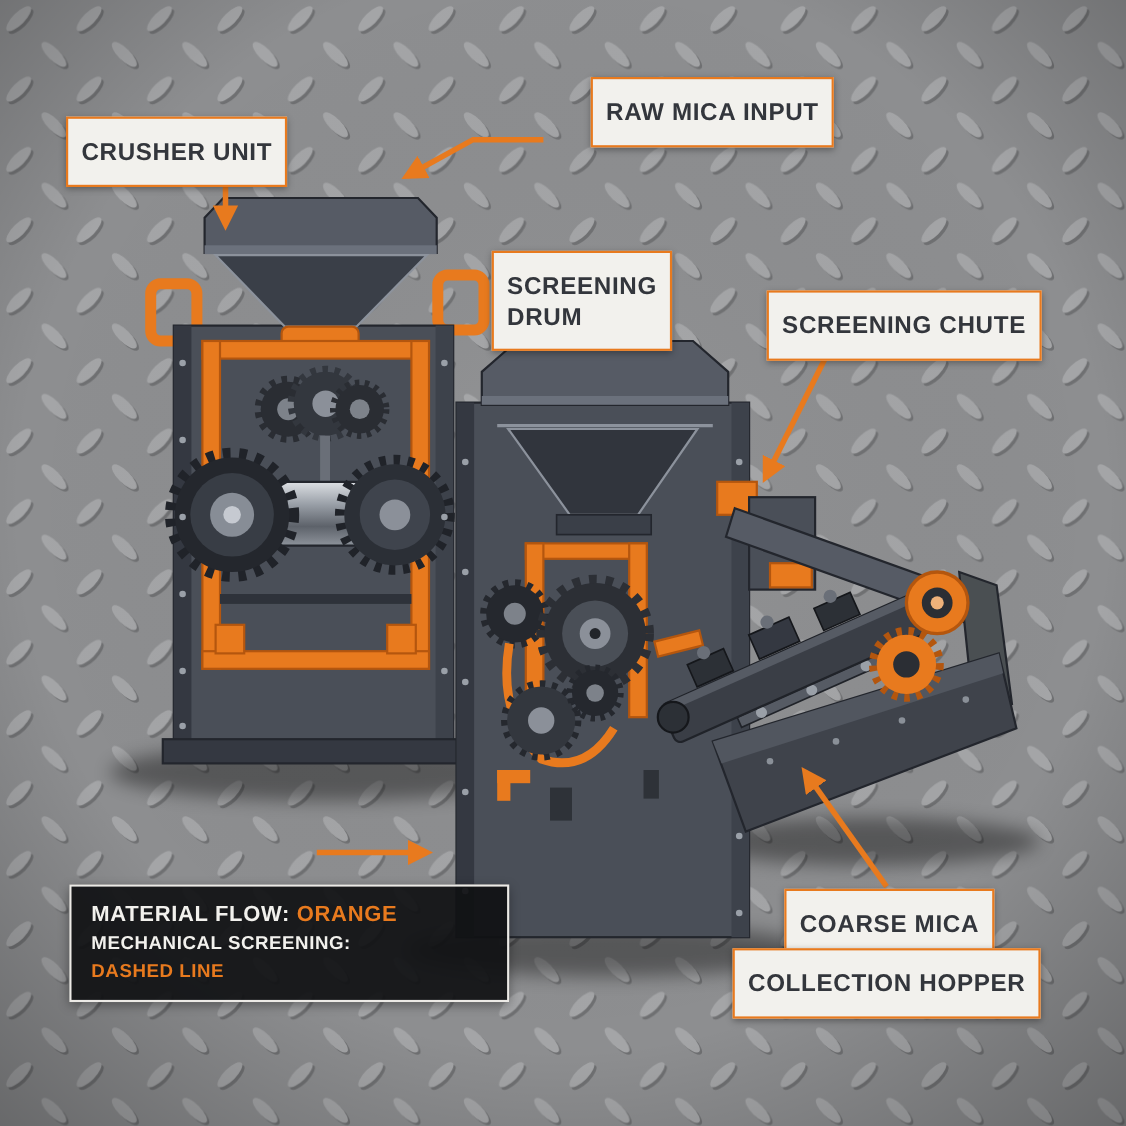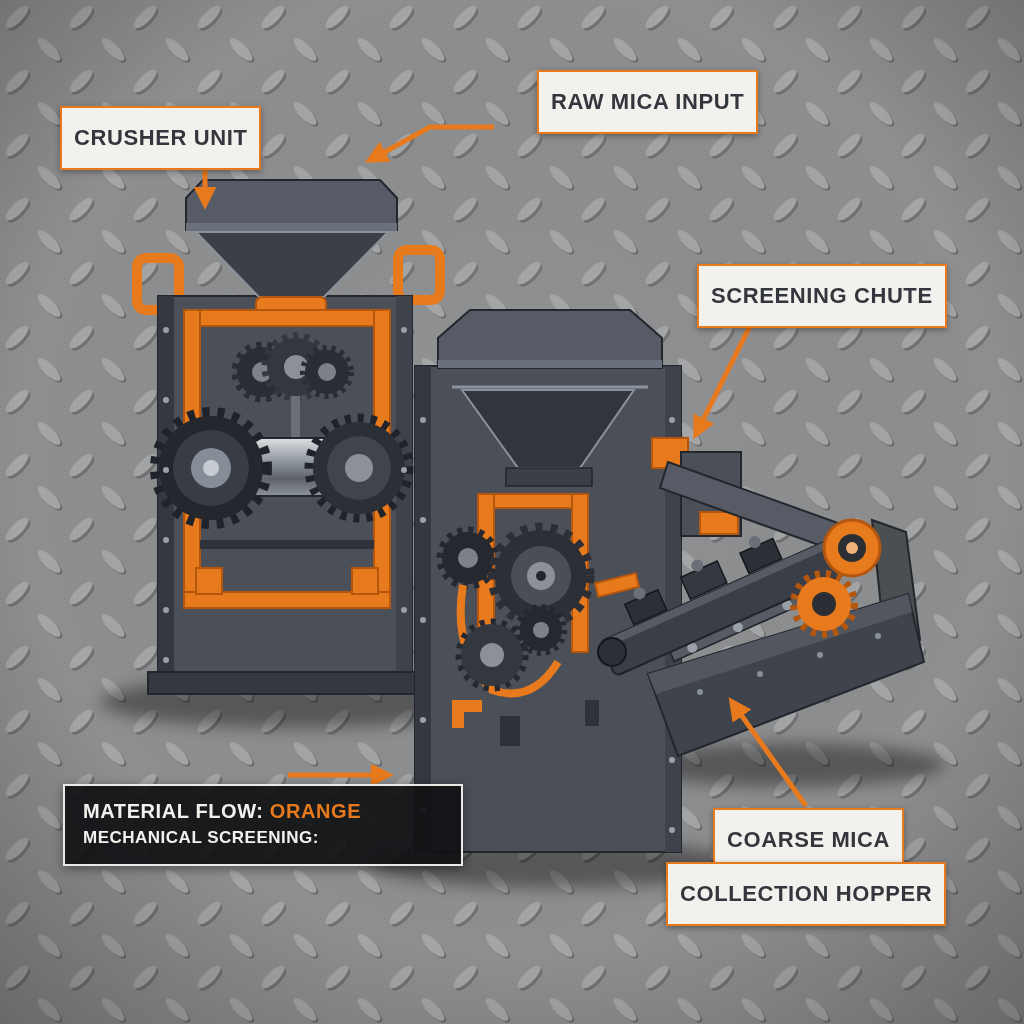--- a/index.html
+++ b/index.html
@@ -19,21 +19,21 @@
     box-shadow:0 2px 6px rgba(0,0,0,.35);
   }
   .label .line{display:block;}
   #label-crusher-unit{left:60px;top:106px;}
   #label-raw-mica-input{left:537px;top:70px;}
   #label-screening-drum{left:447px;top:228px;}
   #label-separator-chute{left:697px;top:264px;}
   #label-coarse-mica{left:713px;top:808px;}
   #label-collection-hopper{left:666px;top:862px;}
   .legend{
-    position:absolute;left:63px;top:784px;width:360px;
+    position:absolute;left:63px;top:804px;width:360px;
     background:var(--legend-bg,rgba(16,17,19,.93));
     border:2px solid var(--legend-border,#eceae6);
     color:#f2f1ed;padding:14px 18px 16px 18px;
     box-shadow:0 3px 10px rgba(0,0,0,.4);
   }
   .legend .row1{font-size:20px;font-weight:700;letter-spacing:.6px;}
   .legend .sub{font-size:12px;font-weight:700;margin-top:10px;letter-spacing:.4px;}
   .legend .row{font-size:17px;font-weight:700;margin-top:5px;letter-spacing:.5px;}
   .orange{color:var(--accent-orange,#e87a1e);}
 </style>
@@ -262,34 +262,39 @@
 </svg>
 
   <div class="label" id="label-crusher-unit">
     <span>CRUSHER UNIT</span>
   </div>
 
   <div class="label" id="label-raw-mica-input">
     <span>RAW MICA INPUT</span>
   </div>
 
+  <div class="label" id="label-screening-drum">
+    <span class="line">SCREENING</span>
+    <span class="line">DRUM</span>
+  </div>
 
   <div class="label" id="label-separator-chute">
     <span>SCREENING CHUTE</span>
   </div>
 
   <div class="label" id="label-coarse-mica">
     <span>COARSE MICA</span>
   </div>
 
   <div class="label" id="label-collection-hopper">
     <span>COLLECTION HOPPER</span>
   </div>
 
   <div class="legend">
     <div class="row1">
       <span>MATERIAL FLOW:</span>
       <span class="orange">ORANGE</span>
     </div>
     <div class="row">MECHANICAL SCREENING:</div>
+    <div class="row orange">DASHED LINE</div>
   </div>
 
 </div>
 
 </body></html>

